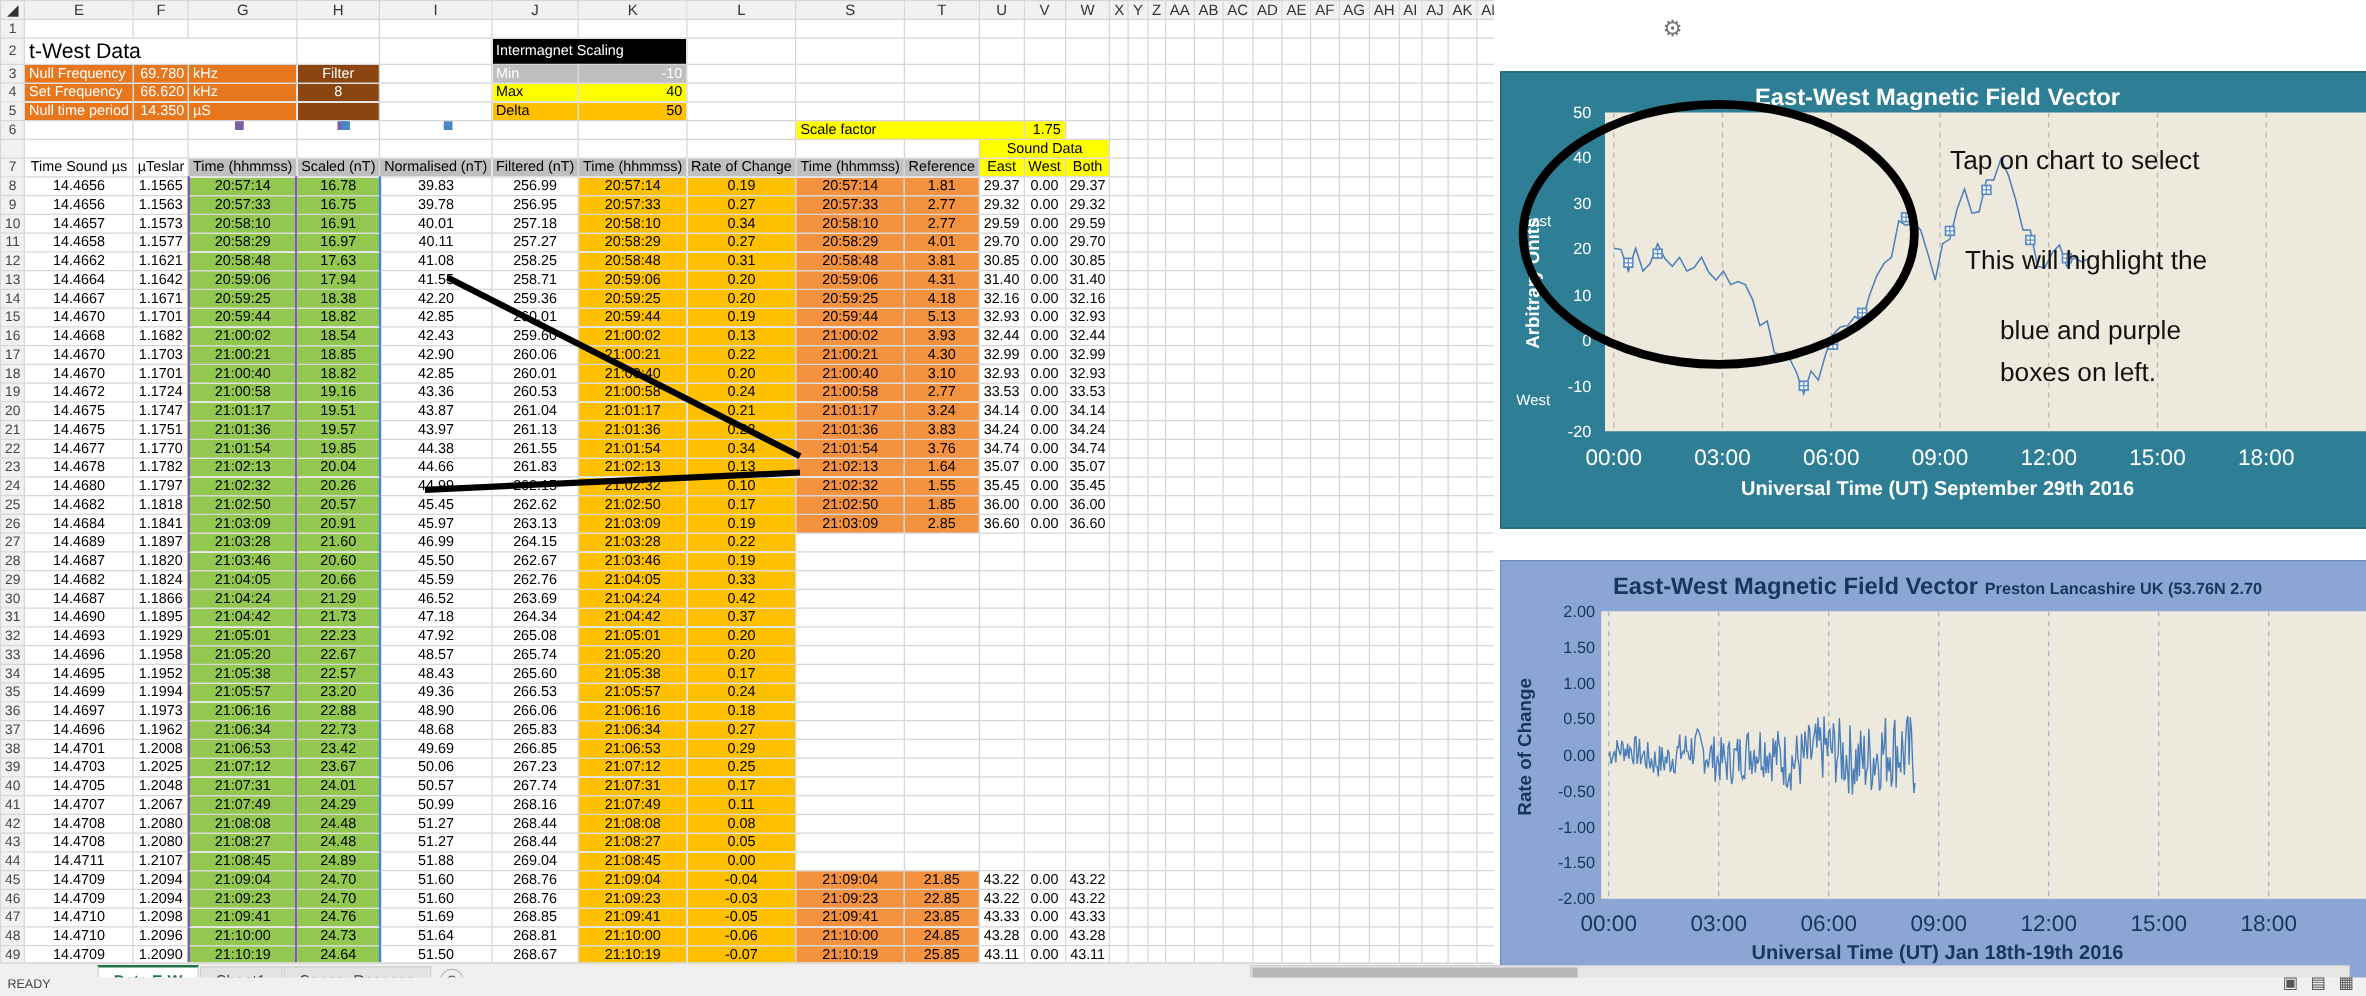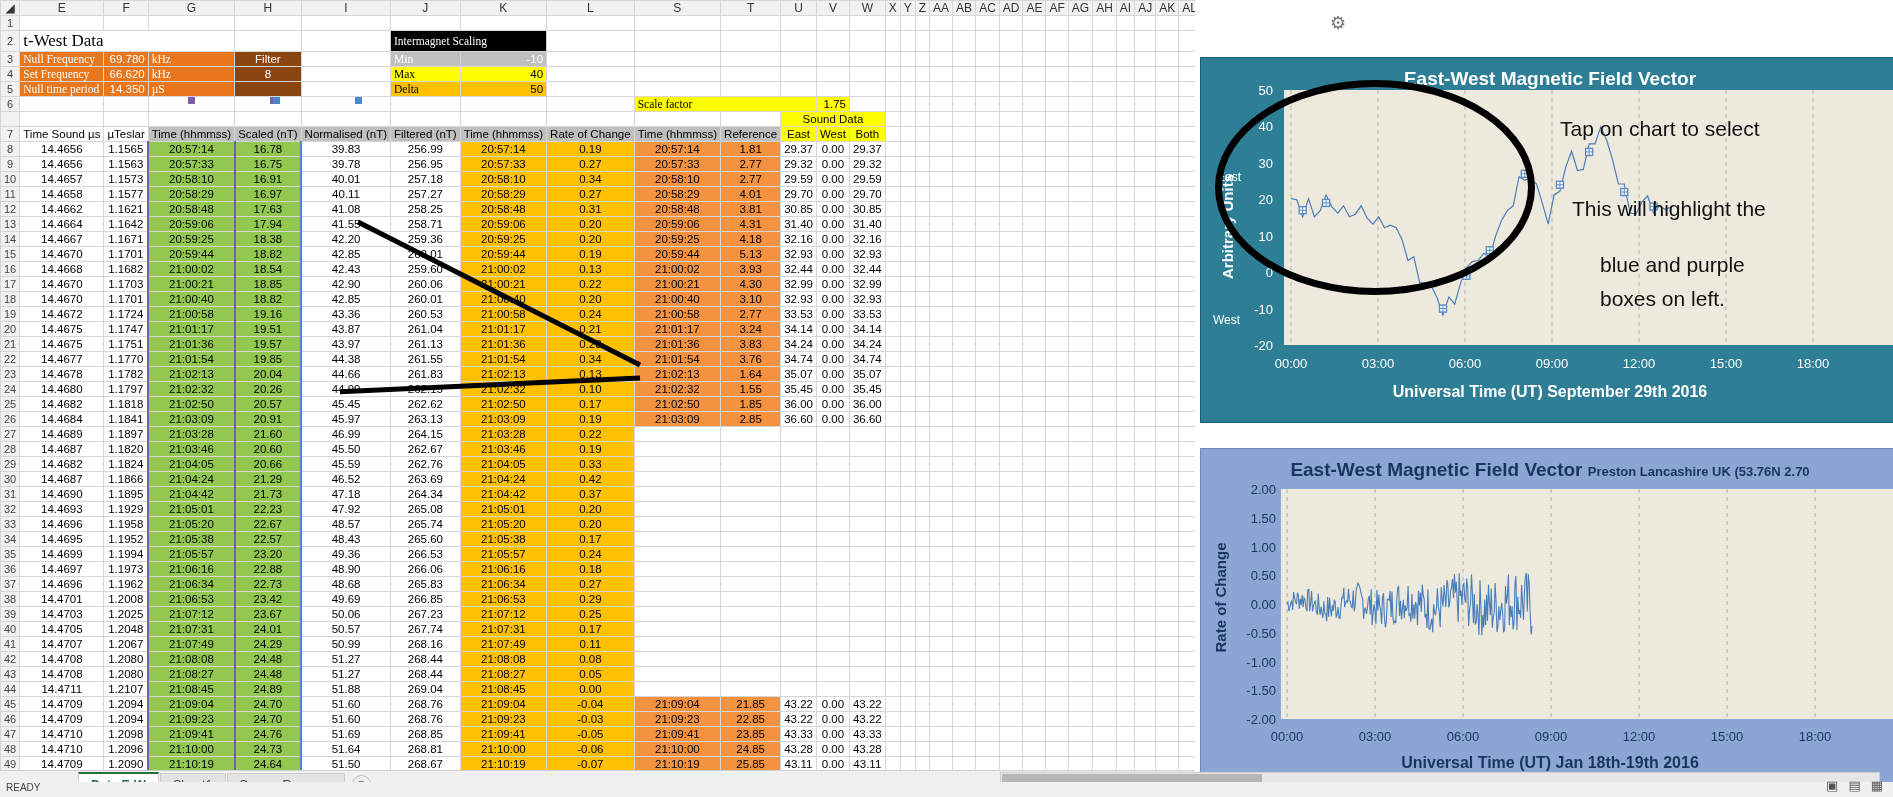--- a/index.html
+++ b/index.html
@@ -14,21 +14,21 @@
      white-space:nowrap; overflow:hidden; font-weight:normal; }
 
   
   .colhead td { background:#f1f1f1; border:1px solid #c9c9c9; text-align:center;
      color:#333; font-size:12px; height:17px; }
   .rowhead { background:#f1f1f1; border:1px solid #c9c9c9; text-align:center;
      color:#444; font-size:11px; width:26px; }
 
   .num { text-align:right; padding-right:8px; }
   .ctr { text-align:center; }
-  .lft { text-align:left; padding-left:4px;font-family:Liberation Serif, serif; }
+  .lft { text-align:left; padding-left:4px; }
 
   
   .f-orange  { background:#E8761C; color:#fff; }
   .f-dkbrown { background:#8B4510; color:#fff; }
   .f-black   { background:#000; color:#fff; }
   .f-gray    { background:#bfbfbf; color:#fff; }
   .f-yellow  { background:#ffff00; color:#000; }
   .f-amber   { background:#ffc000; color:#000; }
   .f-green   { background:#92c84f; color:#000; }
   .f-lorange { background:#F4923F; color:#000; }
@@ -55,21 +55,21 @@
   #chartBot .ch-title { top:10px; color:#17365D; font-size:19px; }
   #chartBot .ch-sub { font-size:13px; font-weight:bold; }
 
   .plot { position:absolute; background:#EDE9DC; }
   #plotTop { left:83px; top:32px; width:610px; height:255px; }
   #plotBot { left:80px; top:40px; width:615px; height:230px; }
 
   .ytick { position:absolute; right:0; transform:translateY(-50%);
      font-size:13px; color:#fff; text-align:right; padding-right:5px; width:46px; }
   #chartBot .ytick { color:#17365D; width:52px; }
-  .xtick { position:absolute; transform:translateX(-50%); font-size:13px; color:#fff; }
+  .xtick { position:absolute; transform:translateX(-50%); font-size:18px; color:#fff; }
   #chartBot .xtick { color:#17365D; }
   .axname { position:absolute; font-weight:bold; }
   .ewlab { position:absolute; font-size:12px; color:#fff; }
   .xtitle { position:absolute; width:100%; text-align:center; font-weight:bold; font-size:16px; }
   #chartTop .xtitle { color:#fff; }
   #chartBot .xtitle { color:#17365D; }
 
   .annot { position:absolute; color:#111; font-size:21px; line-height:34px; }
 
   

